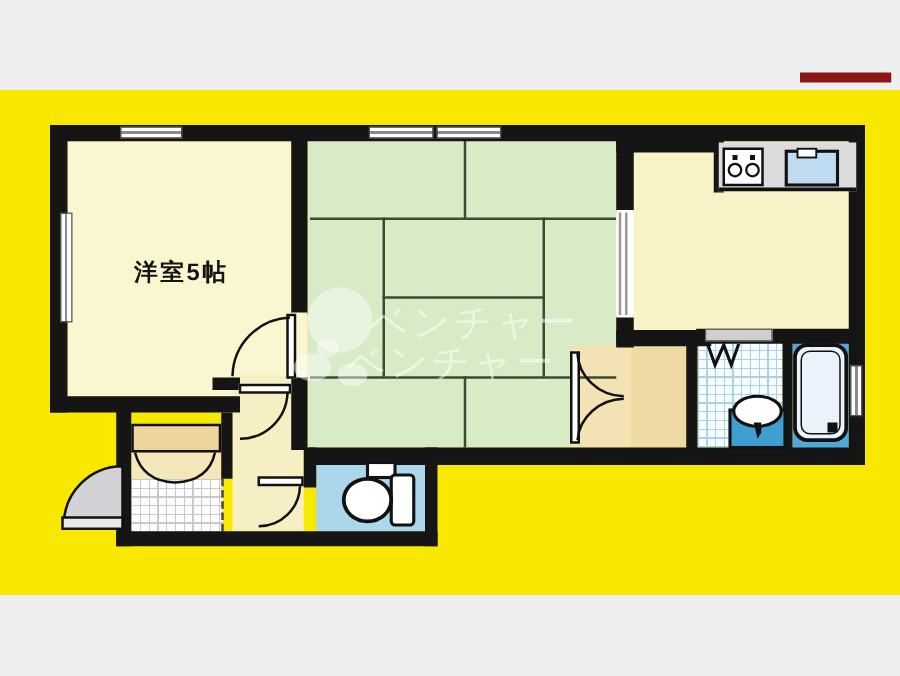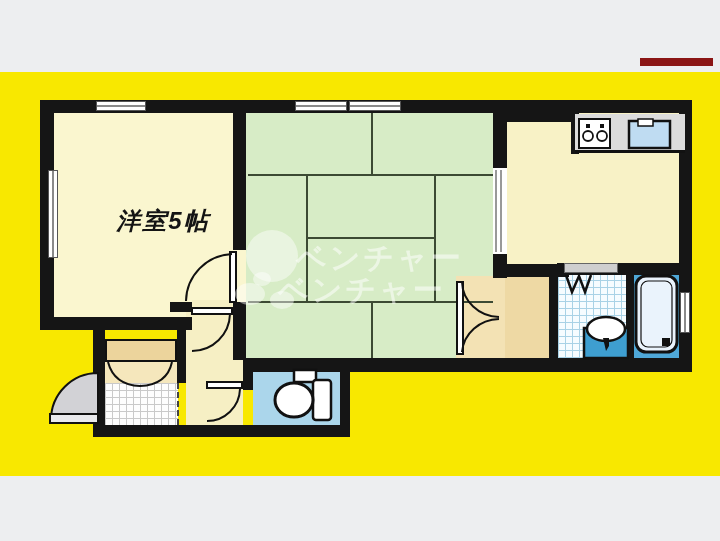--- a/index.html
+++ b/index.html
@@ -9,21 +9,21 @@
   .abs{position:absolute;}
   .room{position:absolute;}
   .wall{position:absolute;background:#151515;z-index:30;}
   .opening{position:absolute;z-index:35;}
   .window{position:absolute;background:#fff;border:1px solid #555;z-index:36;box-sizing:border-box;}
   .window.h{background:linear-gradient(to bottom, #fff 3px, #8a8a8a 3px, #8a8a8a 5px, #fff 5px);}
   .window.v{background:linear-gradient(to right, #fff 3px, #8a8a8a 3px, #8a8a8a 5px, #fff 5px);}
   .matline{position:absolute;background:#3c4a33;z-index:12;}
   .leaf{position:absolute;background:#fff;border:2px solid #111;box-sizing:border-box;z-index:40;}
   .label{position:absolute;color:#141414;font-weight:bold;text-align:center;z-index:50;white-space:nowrap;}
-  .wm-text{position:absolute;color:rgba(255,255,255,0.52);font-weight:bold;letter-spacing:3px;z-index:60;white-space:nowrap;}
+  .wm-text{position:absolute;color:rgba(255,255,255,0.52);font-weight:normal;letter-spacing:3px;z-index:60;white-space:nowrap;}
   svg.overlay{position:absolute;left:0;top:0;z-index:45;pointer-events:none;}
   .tile-genkan{background-color:#fdfdfd;background-image:
     repeating-linear-gradient(to right,#c9c9c9 0 1px,transparent 1px 7px),
     repeating-linear-gradient(to bottom,#c9c9c9 0 1px,transparent 1px 7px);}
   .tile-wash{background-color:#f6fcff;background-image:
     repeating-linear-gradient(to right,#a9d2e6 0 1px,transparent 1px 7px),
     repeating-linear-gradient(to bottom,#a9d2e6 0 1px,transparent 1px 7px);}
 </style>
 </head>
 <body>
@@ -147,18 +147,18 @@
     </g>
 
     <g fill="rgba(255,255,255,0.45)">
       <circle cx="272" cy="256" r="26"></circle>
       <ellipse cx="250" cy="294" rx="15" ry="11"></ellipse>
       <ellipse cx="282" cy="300" rx="12" ry="9"></ellipse>
       <ellipse cx="262" cy="279" rx="9" ry="7"></ellipse>
     </g>
   </svg>
 
-  <div class="label" style="left:78px;top:205px;width:170px;font-size:24px;letter-spacing:2px;font-style:italic;">洋室5帖</div>
+  <div class="label" style="left:60px;top:205px;width:170px;font-size:19px;letter-spacing:2px;">洋室5帖</div>
 
   <div class="wm-text" style="left:296px;top:238px;font-size:30px;">ベンチャー</div>
   <div class="wm-text" style="left:278px;top:270px;font-size:30px;">ベンチャー</div>
 
 </div>
 
 </body></html>

